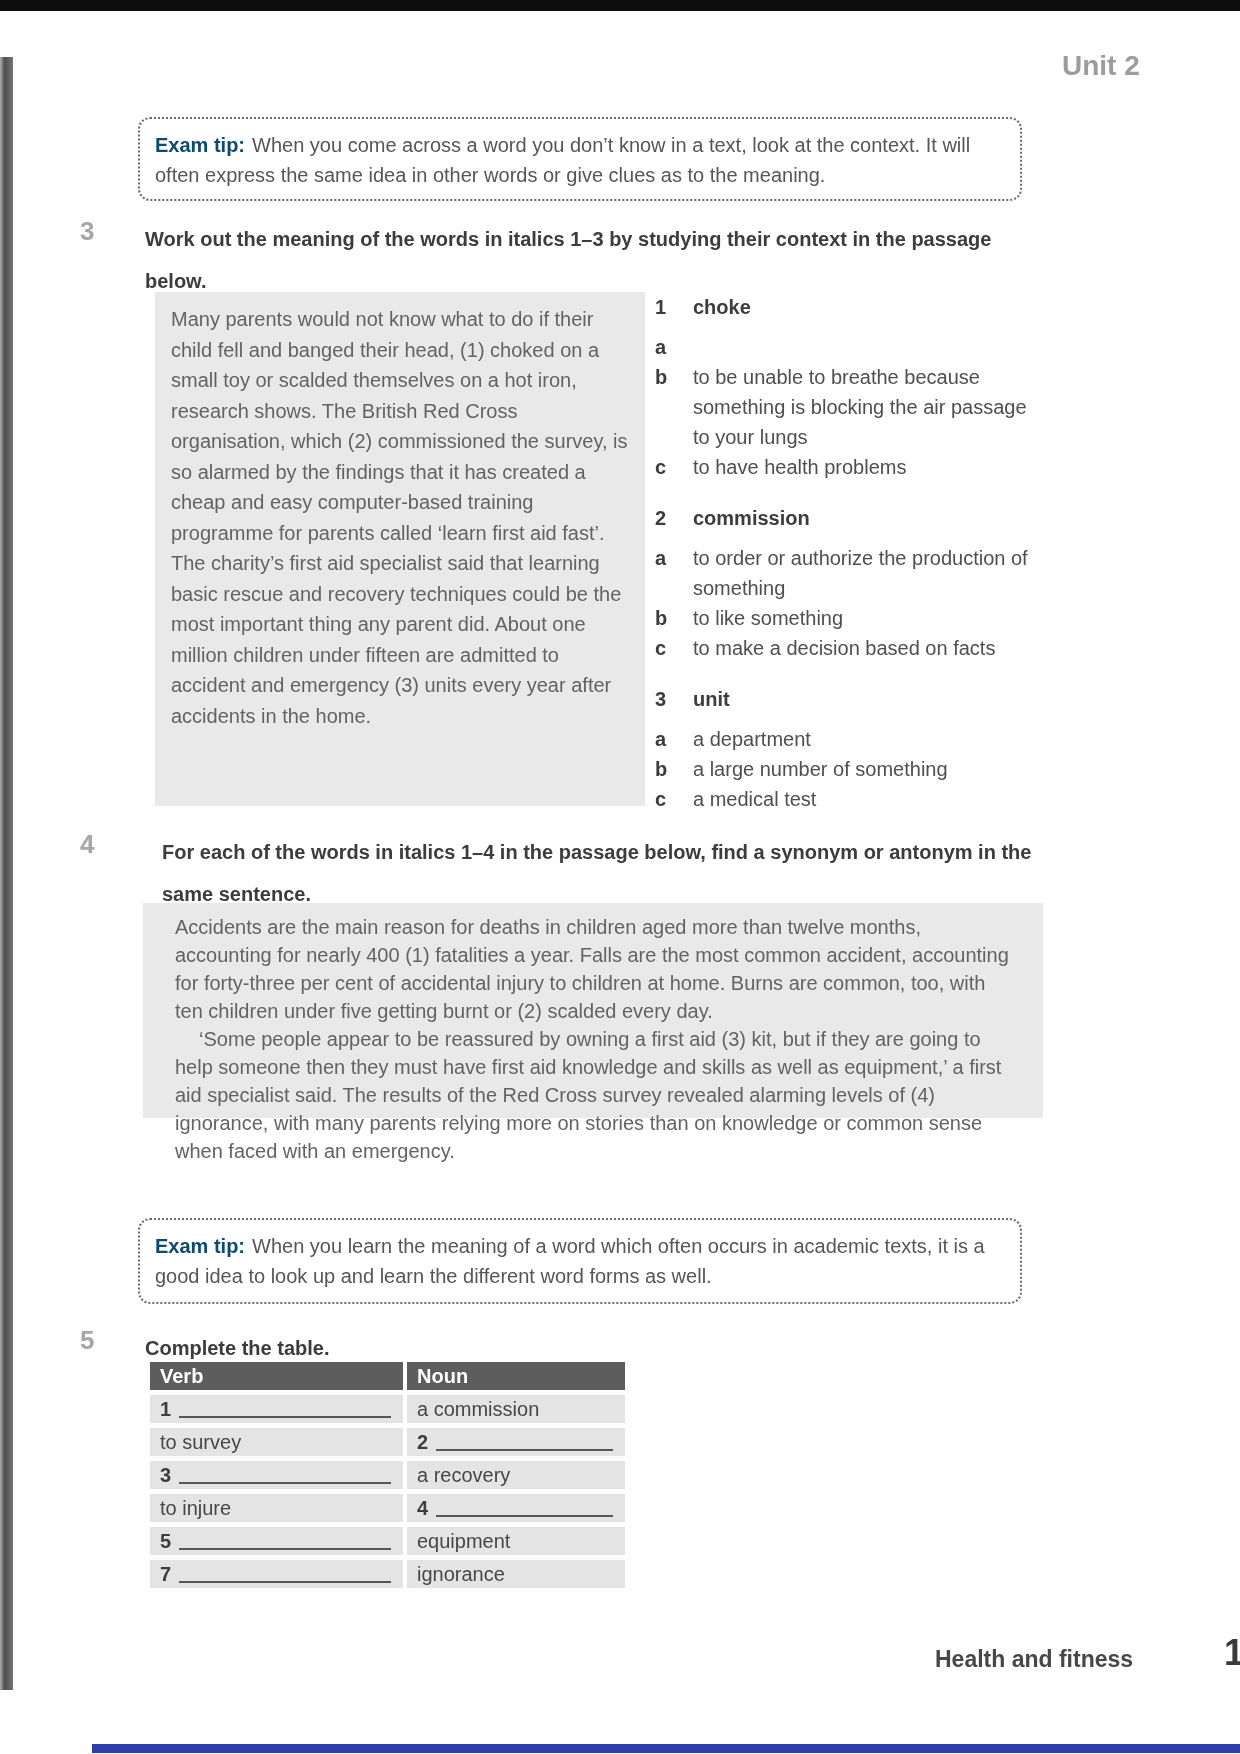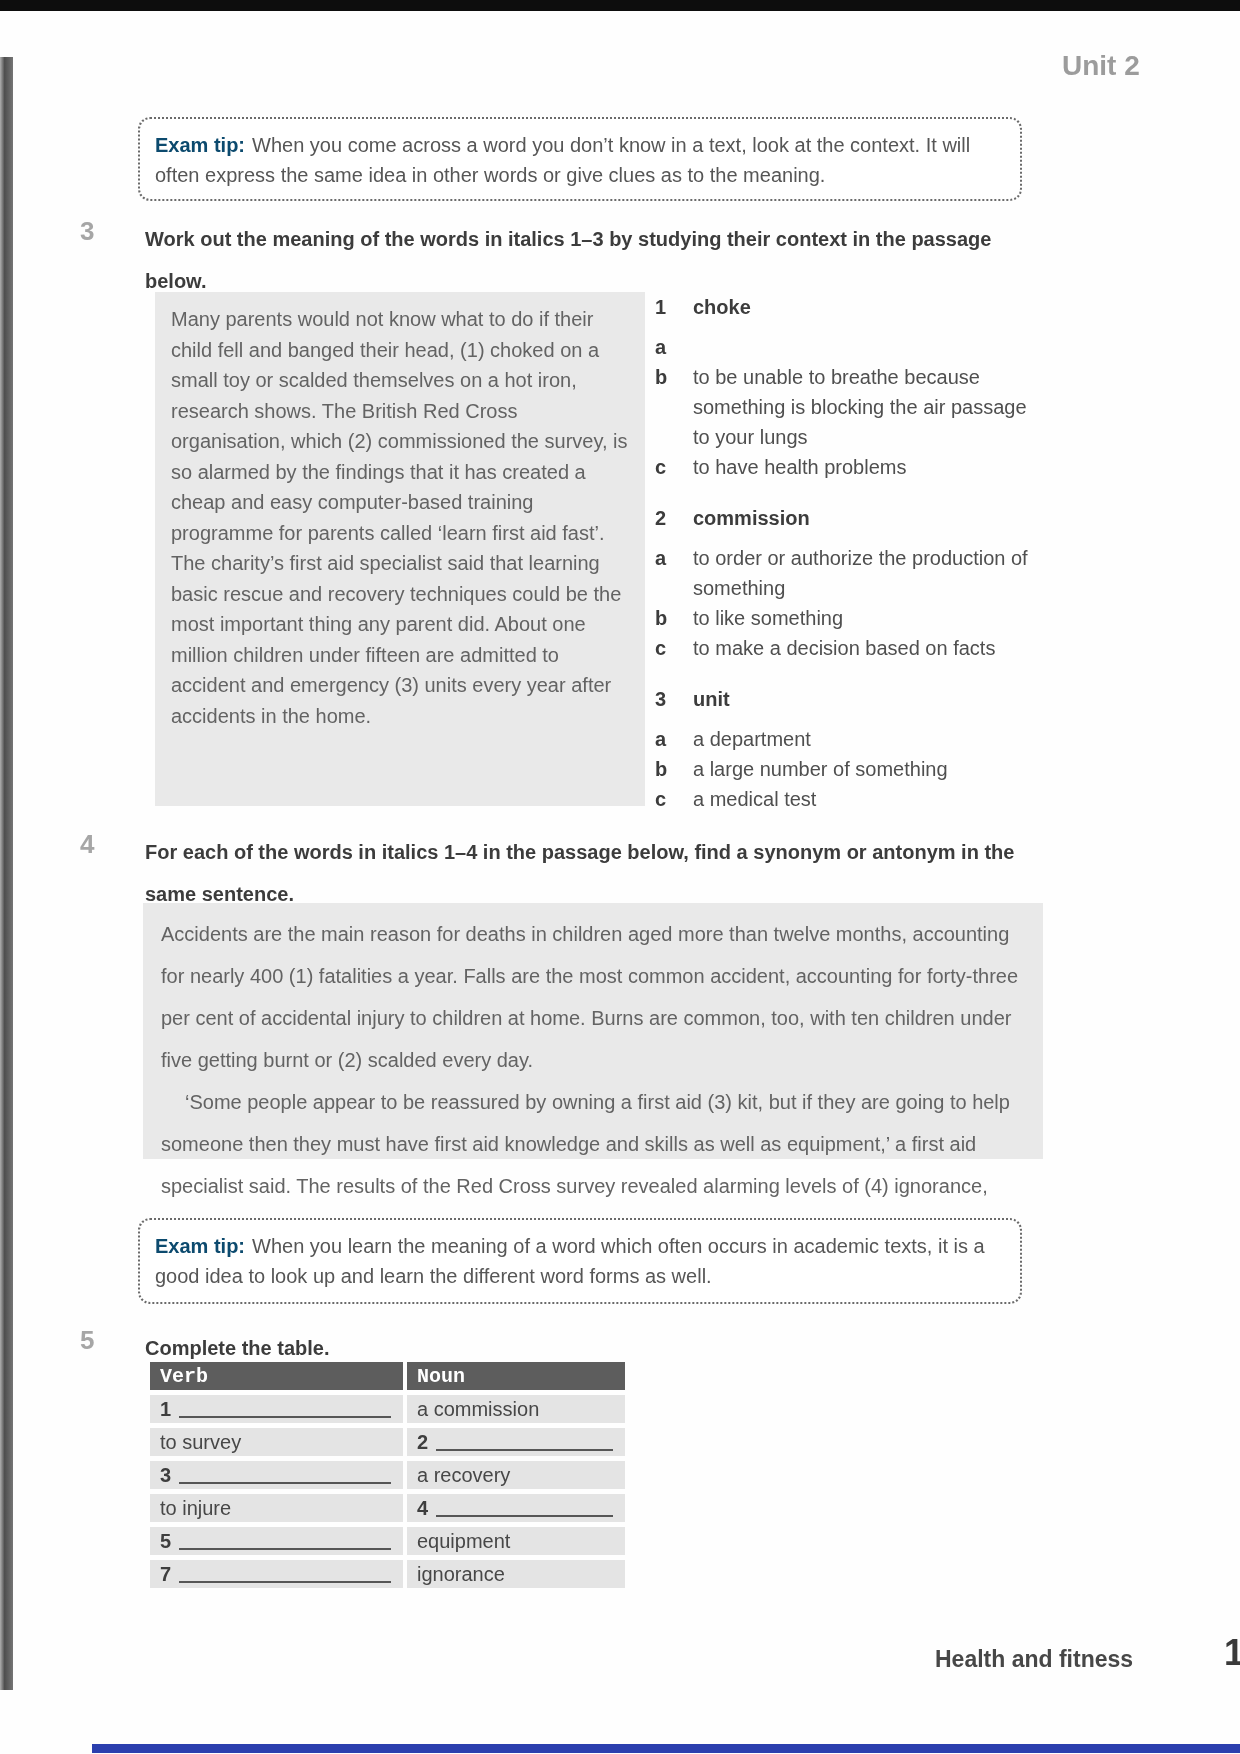--- a/index.html
+++ b/index.html
@@ -12,39 +12,39 @@
   .unit{position:absolute;left:1062px;top:50px;font-size:28px;font-weight:bold;color:#9c9c9c;text-align:right;}
   .tip{position:absolute;left:138px;width:884px;border:2px dotted #6a6a6a;border-radius:12px;
        padding:11px 15px;font-size:20px;line-height:30px;color:#565656;box-sizing:border-box;background:#fff;}
   .tip1{top:117px;height:84px;}
   .tip2{top:1218px;height:86px;}
   .tiplabel{font-weight:bold;color:#0c4a6e;margin-right:7px;}
   .exnum{position:absolute;left:80px;font-weight:bold;font-size:26px;color:#a6a6a6;}
   .n3{top:216px;} .n4{top:829px;} .n5{top:1325px;}
   .instr{position:absolute;left:145px;width:885px;font-weight:bold;font-size:20px;
          color:#3c3c3c;line-height:42px;}
-  .i3{top:218px;} .i4{top:831px;} .i5{top:1327px;}
+  .i3{top:218px;} .i4{top:831px;margin-left:17px;} .i5{top:1327px;}
   .passage{position:absolute;background:#e9e9e9;color:#636363;font-size:20px;box-sizing:border-box;}
   .p1{left:155px;top:292px;width:490px;height:514px;padding:12px 16px;line-height:30.5px;}
-  .p2{left:143px;top:903px;width:900px;height:256px;padding:10px 18px;line-height:42px;}
+  .p2{left:143px;top:903px;width:900px;height:215px;padding:10px 32px;line-height:28px;}
   .it{}
   .para.indent{text-indent:24px;}
   .questions{position:absolute;left:655px;top:292px;width:400px;}
   .qblock{margin-bottom:21px;}
   .qhead{display:flex;font-weight:bold;color:#3c3c3c;font-size:20px;line-height:30px;margin-bottom:10px;}
   .qnum{width:38px;flex:none;}
   .opt{display:flex;font-size:20px;line-height:30px;color:#4f4f4f;}
   .optletter{width:38px;flex:none;font-weight:bold;color:#3c3c3c;}
   .opttext{width:345px;}
   .wtable{position:absolute;left:150px;top:1362px;width:475px;font-size:20px;}
   .trow{display:flex;gap:4px;margin-bottom:5px;}
   .tcell{height:28px;display:flex;align-items:center;padding:0 10px;box-sizing:border-box;
          background:#e4e4e4;color:#474747;}
   .tcell.c0{width:253px;} .tcell.c1{width:218px;}
-  .thead .tcell{background:#5d5d5d;color:#fff;font-weight:bold;font-family:Liberation Mono, monospace;}
+  .thead .tcell{background:#5d5d5d;color:#fff;font-weight:bold;}
   .bnum{font-weight:bold;color:#3e3e3e;}
   .bline{flex:1;border-bottom:2px solid #565656;height:58%;margin-left:8px;margin-right:2px;}
   .footer-title{position:absolute;left:935px;top:1646px;font-size:23px;font-weight:bold;color:#474747;}
   .footer-num{position:absolute;left:1224px;top:1632px;font-size:36px;font-weight:bold;color:#3a3a3a;}
 </style>
 </head>
 <body>
 
 <div class="page">
   <div class="topbar"></div>

